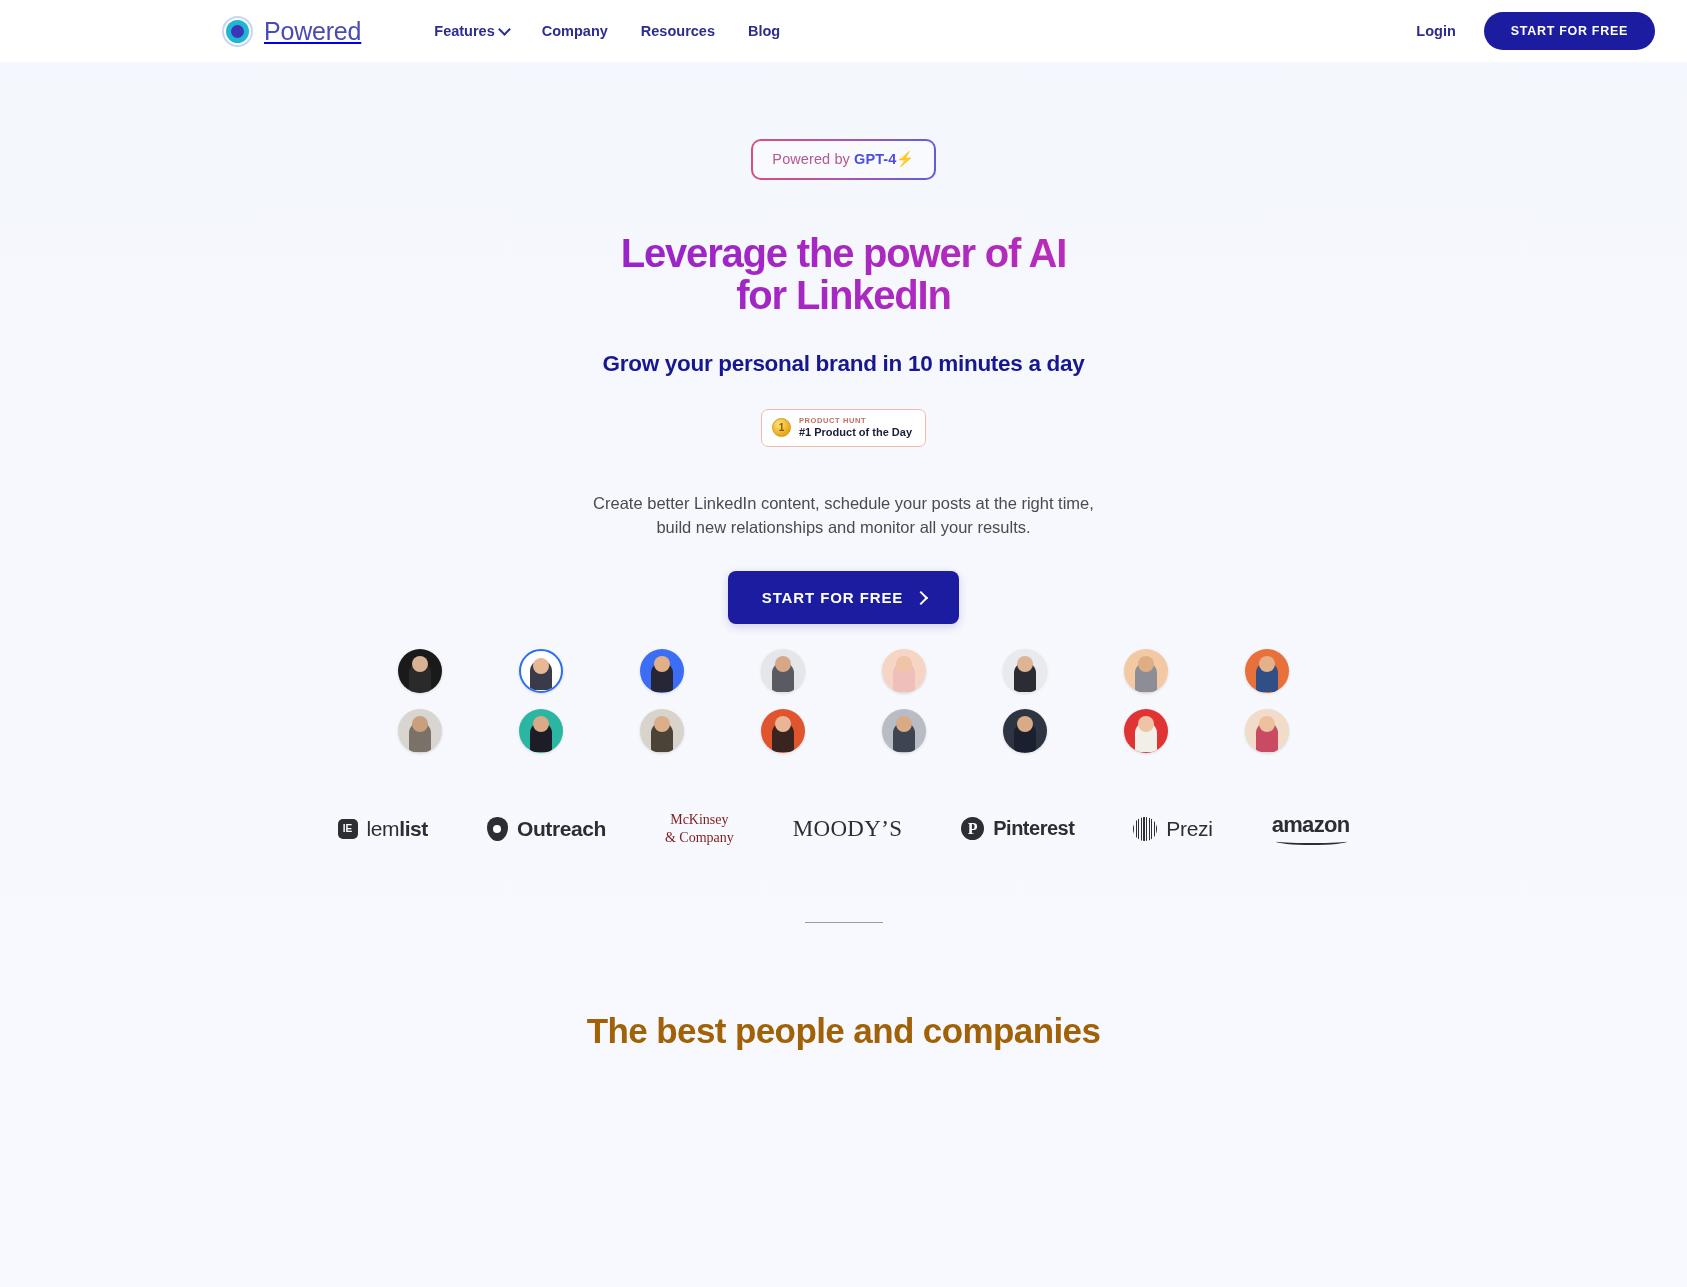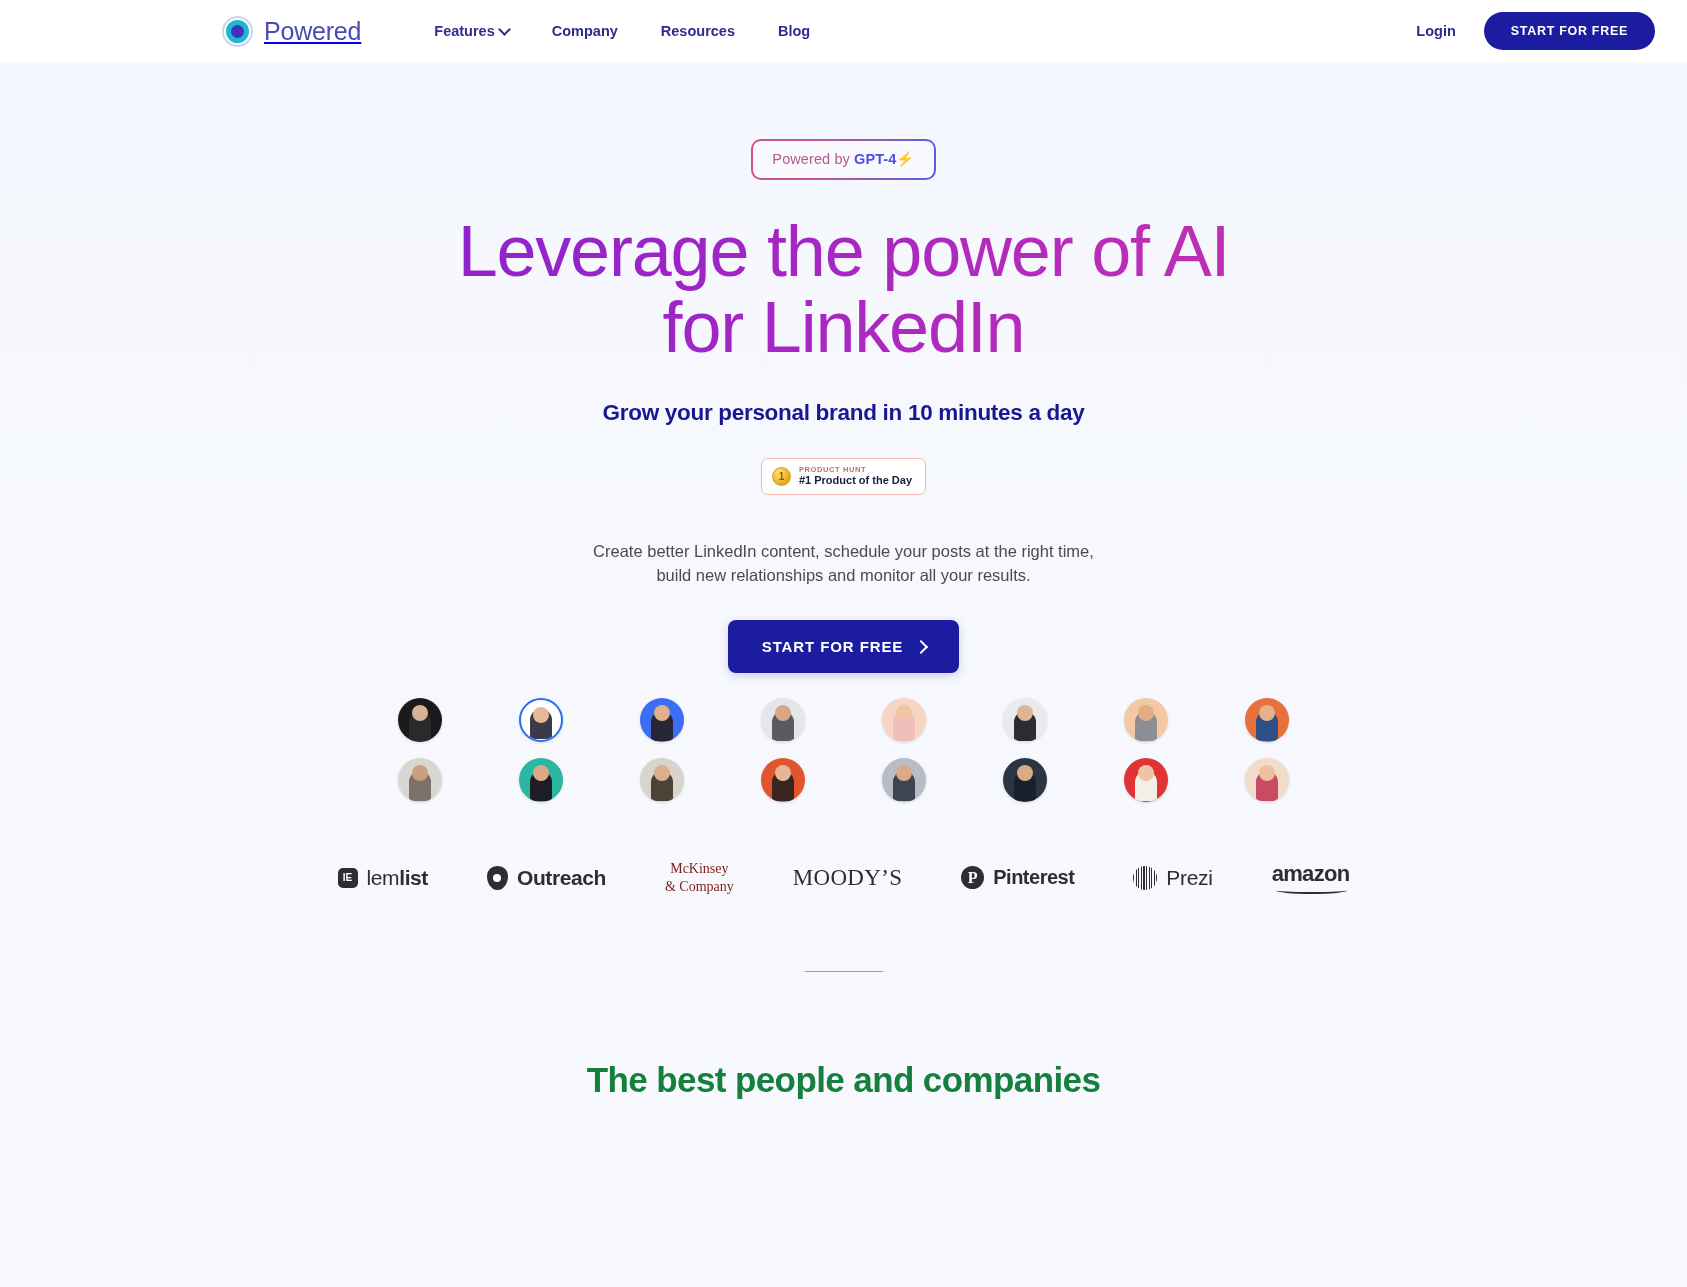--- a/index.html
+++ b/index.html
@@ -35,21 +35,21 @@
   }
   .logo-ring {
     width: 23px; height: 23px; border-radius: 50%;
     background: #1fb6d4;
     display: flex; align-items: center; justify-content: center;
   }
   .logo-core { width: 13px; height: 13px; border-radius: 50%; background: #3b35b8; }
   .brand-name {
     font-size: 25px; font-weight: 500; color: #4a4ab5; letter-spacing: -0.2px;
   }
-  .nav-links { display: flex; align-items: center; gap: 43px; margin-left: 73px; }
+  .nav-links { display: flex; align-items: center; gap: 33px; margin-left: 73px; }
   .nav-link {
     font-size: 14.5px; font-weight: 700; color: #2d2d8f;
     display: flex; align-items: center; gap: 5px;
     cursor: pointer; text-decoration: none;
   }
   .chev { display: inline-block; width: 9px; height: 9px; position: relative; top: -2px; }
   .chev::after {
     content: ""; position: absolute; left: 0; top: 0;
     width: 7px; height: 7px;
     border-right: 2px solid #2d2d8f; border-bottom: 2px solid #2d2d8f;
@@ -73,23 +73,23 @@
   }
   .gpt-badge-inner {
     background: #f8fafe; border-radius: 8px;
     padding: 10px 19px;
     font-size: 14.5px; color: #b35a8e; letter-spacing: 0.1px;
   }
   .gpt-badge-inner b { color: #4d4de0; font-weight: 700; }
   .spark { color: #f2b705; }
 
   h1.hero-title {
-    font-size: 72px; line-height: 1.06; font-weight: 400;
+    font-size: 40px; line-height: 1.06; font-weight: 700;
     letter-spacing: -1.2px;
-    margin-top: 33px;
+    margin-top: 52px;
     background: linear-gradient(100deg, #7b1fd4 0%, #9a24c9 38%, #bb2db8 66%, #d0349f 100%);
     -webkit-background-clip: text; background-clip: text;
     -webkit-text-fill-color: transparent; color: transparent;
   }
   .hero-sub {
     margin-top: 34px;
     font-size: 22.5px; font-weight: 700; color: #171791; letter-spacing: -0.3px;
   }
 
   .ph-badge {
@@ -196,21 +196,21 @@
     position: absolute; left: 4px; right: 2px; bottom: 0; height: 7px;
     border-bottom: 2.5px solid #2d2d35;
     border-radius: 0 0 50% 50%;
   }
 
   .divider { margin: 76px auto 0; width: 78px; height: 1px; background: #9a9aae; }
 
   .bottom-title {
     margin-top: 86px; text-align: center;
     font-size: 35px; line-height: 1.25; font-weight: 700;
-    color: #15803d; letter-spacing: -0.6px;
+    color: #a16207; letter-spacing: -0.6px;
   }
 </style>
 </head>
 <body>
 
 <div class="navbar">
   <a class="brand" href="#">
     <span class="logo-mark">
       <span class="logo-ring">
           <span class="logo-core"></span>

